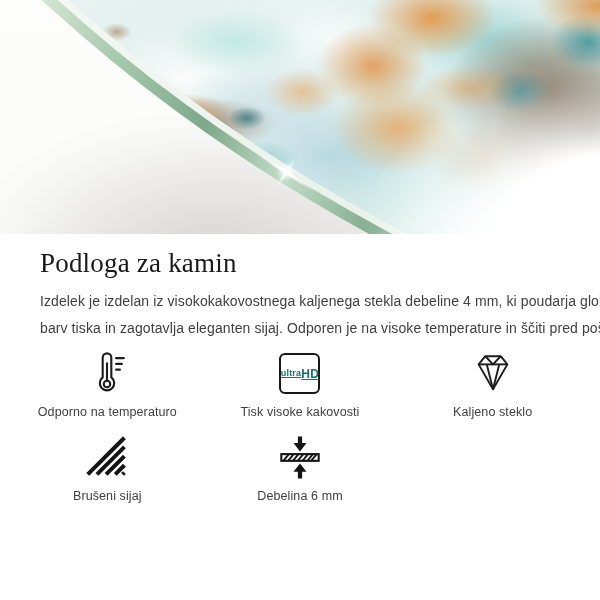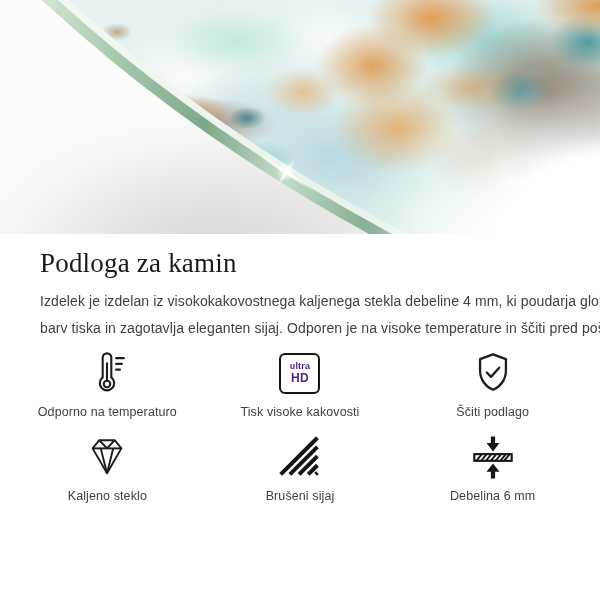--- a/index.html
+++ b/index.html
@@ -90,22 +90,22 @@
   .features{
     margin:8px 11px 0;display:grid;grid-template-columns:repeat(3,1fr);
     row-gap:15px;
   }
   .feature{display:flex;flex-direction:column;align-items:center;}
   .feature .icon-box{height:46px;display:flex;align-items:center;justify-content:center;}
   .feature .label{margin-top:9px;font-size:12.5px;color:#404040;letter-spacing:.1px;}
   .icon-svg{display:block;}
   .uhd-box{
     width:37px;height:37px;border:2.5px solid #171717;border-radius:6px;
-    display:flex;flex-direction:column;align-items:center;justify-content:center;
-    color:#4c1d95;line-height:1;
+    display:flex;flex-direction:row;align-items:center;justify-content:center;
+    color:#0f766e;line-height:1;text-decoration:underline;
   }
   .uhd-top{font-size:9px;font-weight:700;letter-spacing:.2px;}
   .uhd-bottom{font-size:12px;font-weight:700;margin-top:1px;letter-spacing:.3px;}
 </style>
 </head>
 <body>
 
 <div class="hero">
   <div class="glass-edge"></div>
   <div class="glass-bevel"></div>
@@ -144,29 +144,20 @@
   <div class="feature">
     <div class="icon-box">
       <div class="uhd-box">
         <span class="uhd-top">ultra</span>
         <span class="uhd-bottom">HD</span>
       </div>
     </div>
     <div class="label">Tisk visoke kakovosti</div>
   </div>
 
-  <div class="feature">
-    <div class="icon-box">
-      <svg class="icon-svg" width="46" height="46" viewBox="0 0 48 48" fill="none" stroke="#1d1d1d" stroke-width="2.4">
-        <path d="M24 4.5 L37.5 9.5 V21 C37.5 31.5 31 38.7 24 41.5 C17 38.7 10.5 31.5 10.5 21 V9.5 Z" stroke-linejoin="round"></path>
-        <path d="M17.5 23.5 L22 28 L30.5 18.5" stroke-linecap="round" stroke-linejoin="round"></path>
-      </svg>
-    </div>
-    <div class="label">Ščiti podlago</div>
-  </div>
 
   <div class="feature">
     <div class="icon-box">
       <svg class="icon-svg" width="46" height="46" viewBox="0 0 48 48" fill="none" stroke="#1d1d1d" stroke-width="2">
         <path d="M16 6.5 L32 6.5 L39 15 L24 41 L9 15 Z" stroke-linejoin="round"></path>
         <path d="M9 15 H39"></path>
         <path d="M16 6.5 L24 15 L32 6.5" stroke-linejoin="round"></path>
         <path d="M17.5 15 L24 41 M30.5 15 L24 41" stroke-linejoin="round"></path>
       </svg>
     </div>

